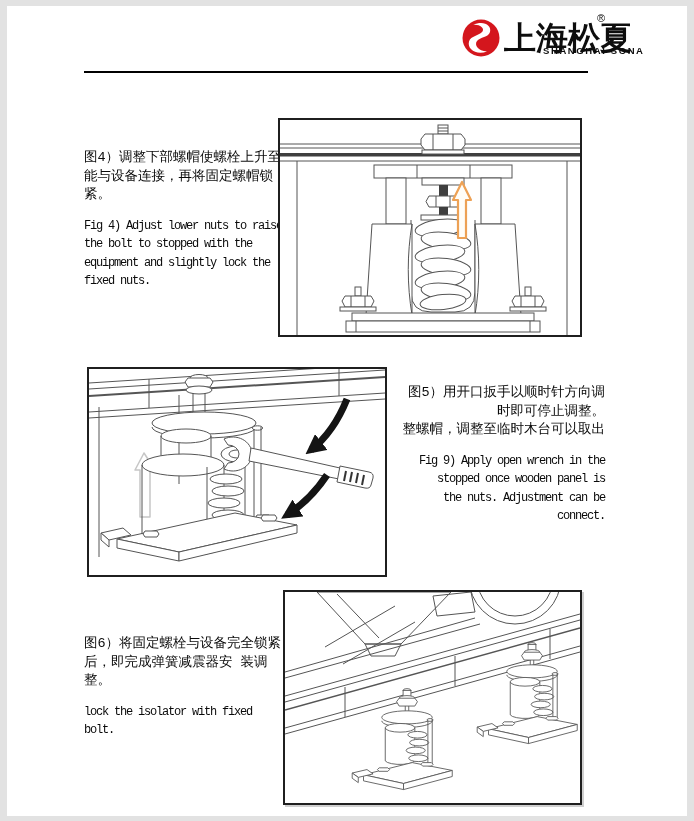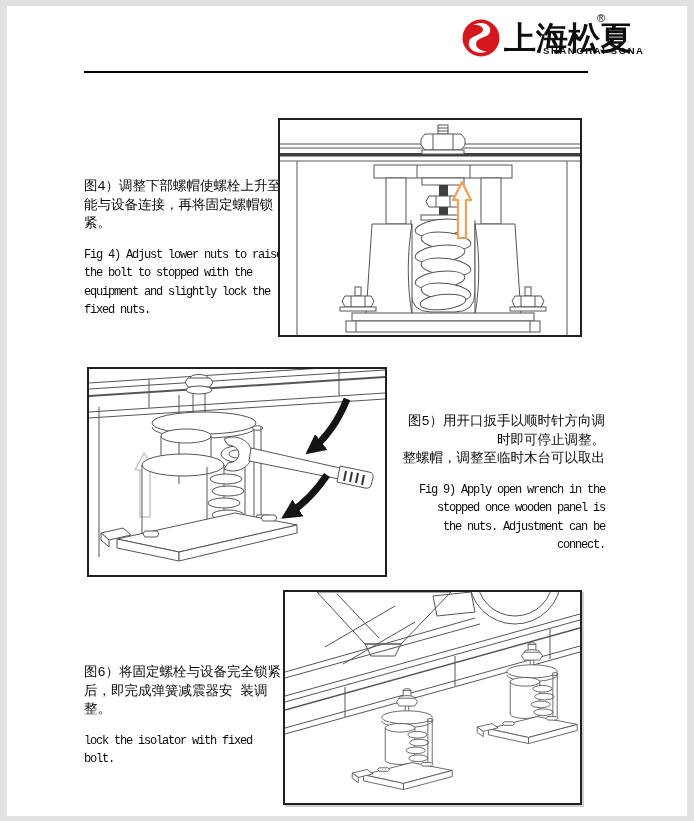--- a/index.html
+++ b/index.html
@@ -9,21 +9,21 @@
   
   .logo-wrap{position:absolute;left:455px;top:8px;width:165px;height:50px;}
   .logo-icon{position:absolute;left:0;top:2px;}
   .logo-cn{position:absolute;left:42px;top:3px;font-family:"Liberation Sans","DejaVu Sans",sans-serif;
            font-weight:bold;font-size:32px;letter-spacing:0px;color:#0d0d0d;white-space:nowrap;}
   .logo-en{position:absolute;left:43px;top:31px;font-family:"Liberation Sans","DejaVu Sans",sans-serif;
            font-weight:bold;font-size:9.5px;letter-spacing:1.6px;color:#0d0d0d;white-space:nowrap;margin-left:38px;}
   .logo-reg{position:absolute;left:135px;top:-2px;font-size:11px;font-family:"Liberation Sans",sans-serif;}
   .header-rule{position:absolute;left:77px;top:65px;width:504px;height:2px;background:#000;}
   
-  .caption{position:absolute;margin-top:29px;}
+  .caption{position:absolute;}
   .ln{white-space:pre;}
   .cn{font-size:13.5px;line-height:18.6px;font-weight:500;}
   .en{font-size:12px;line-height:18.4px;letter-spacing:-1.2px;}
   .en-block{margin-top:12px;}
   
   .art-box{position:absolute;box-sizing:border-box;border:2px solid #1f1f1f;background:#fff;margin:0;padding:0;}
   .art-box.shadow{box-shadow:2px 2px 0 #cfcfcf;}
   .art-box svg{display:block;width:100%;height:100%;}
   .sk{stroke:#555;fill:none;stroke-width:1;}
   .skf{stroke:#555;fill:#fff;stroke-width:1;}

